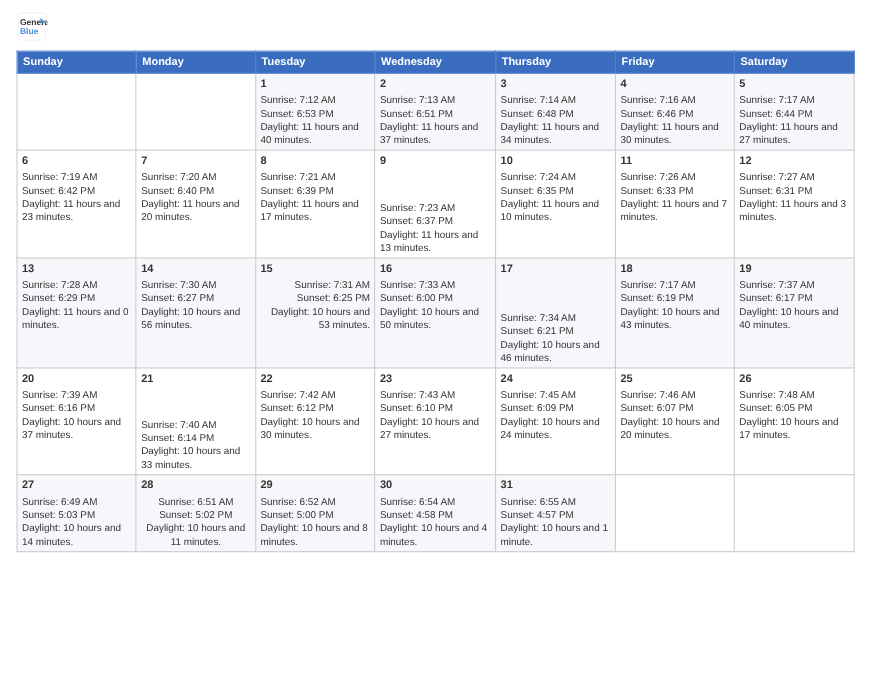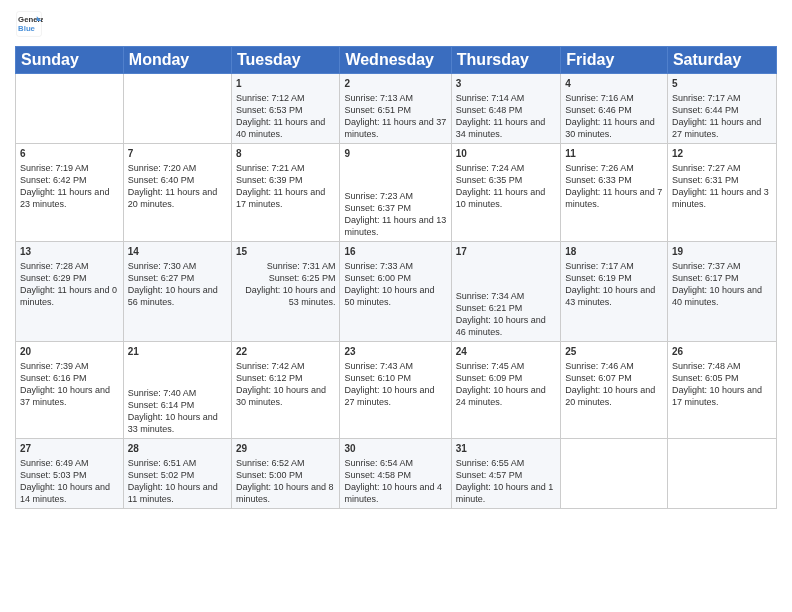--- a/index.html
+++ b/index.html
@@ -49,21 +49,21 @@
       border-collapse: collapse;
       font-size: 9.5px;
     }
     .calendar-table thead tr th {
       background: #3a6dbf;
       color: #fff;
       font-weight: bold;
       text-align: left;
       padding: 4px 5px;
       border: 1px solid #5080cc;
-      font-size: 16px;
+      font-size: 10px;
     }
     .calendar-table tbody tr td {
       vertical-align: top;
       border: 1px solid #ccc;
       padding: 3px 4px;
       min-height: 72px;
       width: 113px;
       background: #fff;
       color: #333;
       font-size: 9px;
@@ -288,21 +288,21 @@
         </tr>
         <tr>
           <td>
             <span class="day-num">27</span>
             <div class="day-info" style="white-space: pre-line;">Sunrise: 6:49 AM
 Sunset: 5:03 PM
 Daylight: 10 hours and 14 minutes.</div>
           </td>
           <td>
             <span class="day-num">28</span>
-            <div class="day-info" style="white-space: pre-line;">Sunrise: 6:51 AM
+            <div class="day-info" style="white-space: pre-line; text-align: center;">Sunrise: 6:51 AM
 Sunset: 5:02 PM
 Daylight: 10 hours and 11 minutes.</div>
           </td>
           <td>
             <span class="day-num">29</span>
             <div class="day-info" style="white-space: pre-line;">Sunrise: 6:52 AM
 Sunset: 5:00 PM
 Daylight: 10 hours and 8 minutes.</div>
           </td>
           <td>

